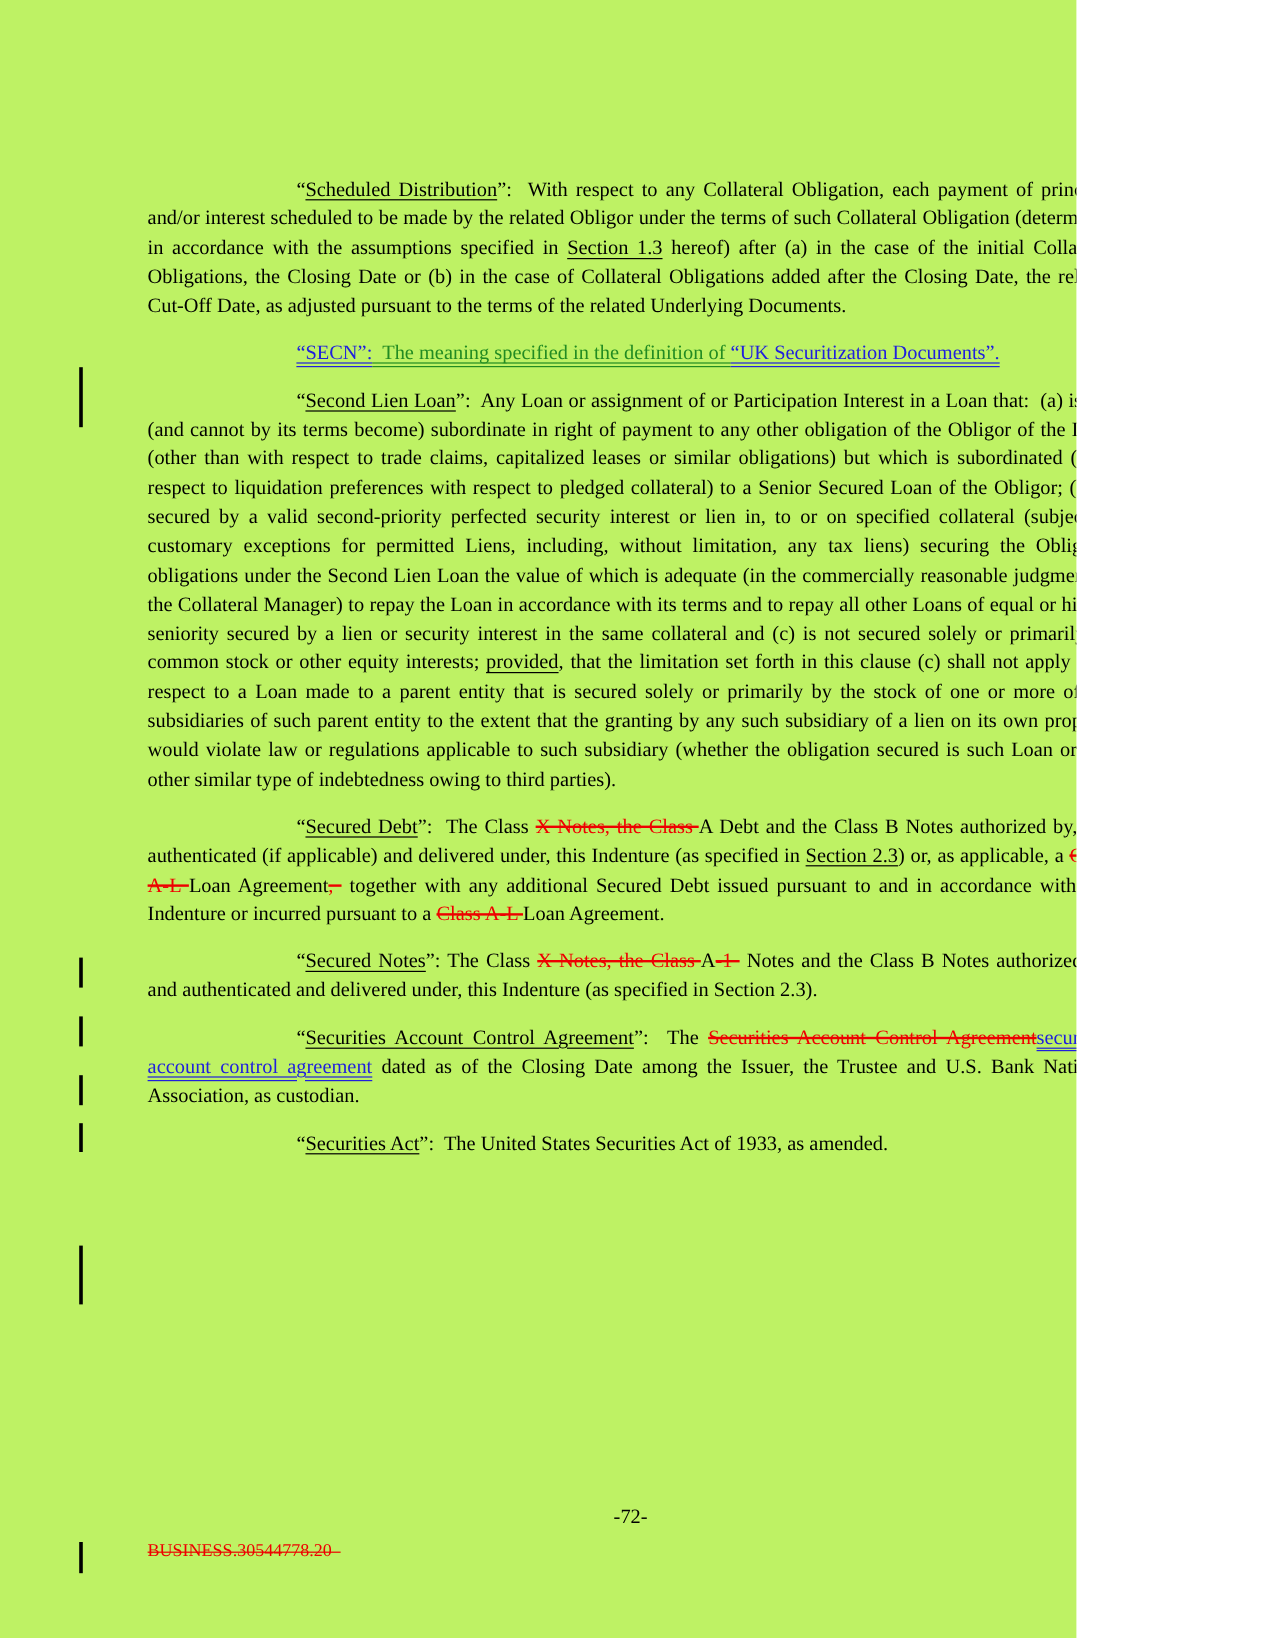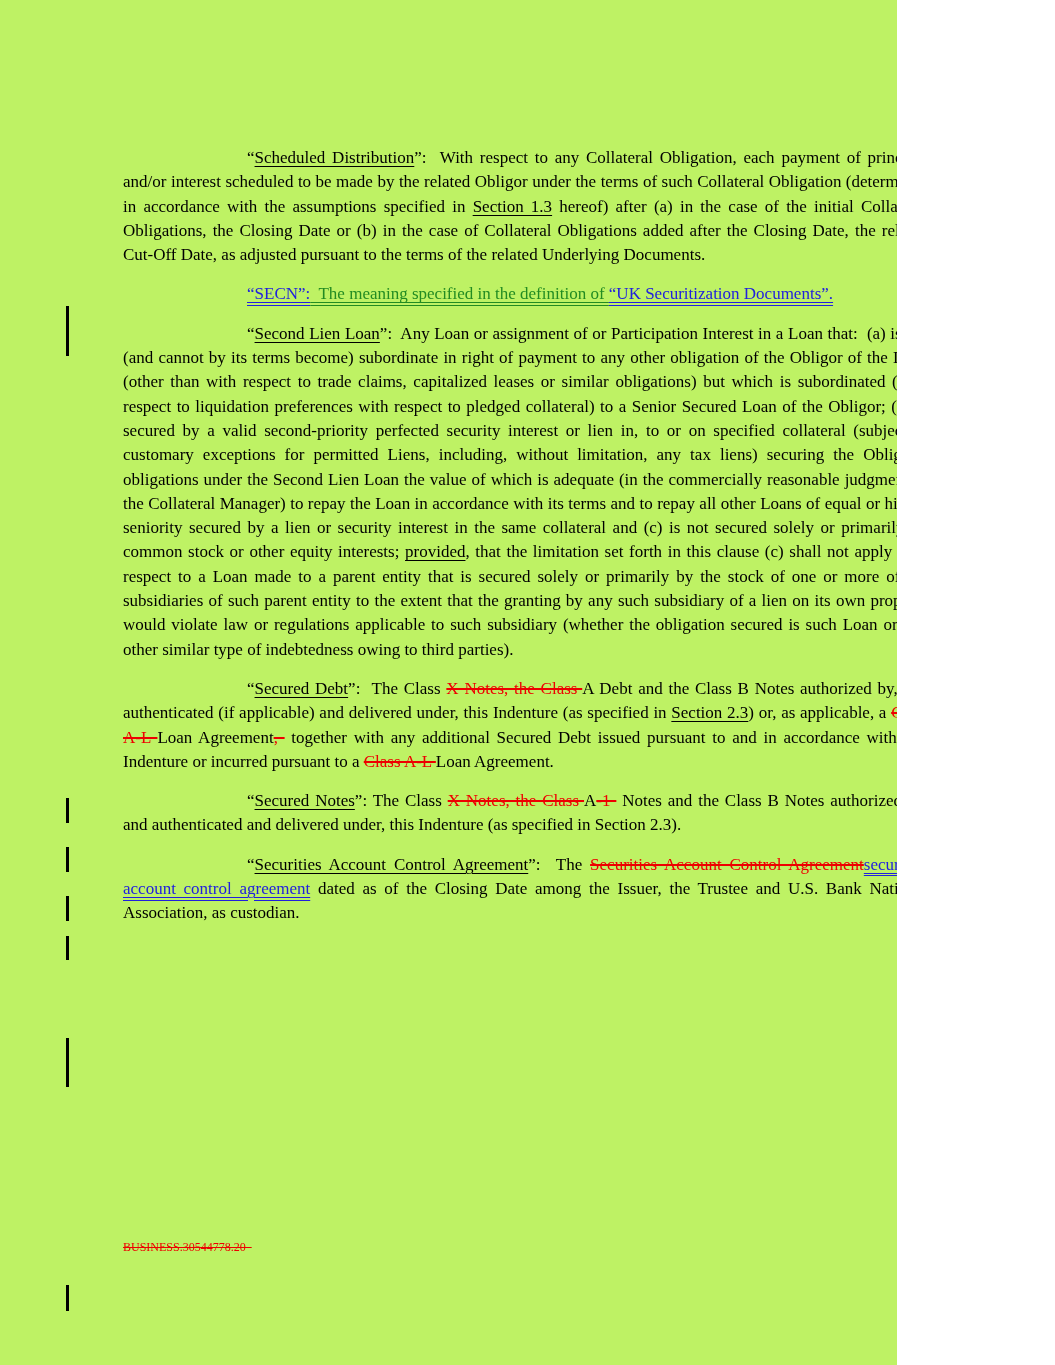--- a/index.html
+++ b/index.html
@@ -26,44 +26,46 @@
   .run-ins-blue{color:var(--insert-blue,#2020dd);text-decoration-line:underline;text-decoration-style:double;text-underline-offset:3px;}
   .changebar{
     position:absolute;left:66px;width:2.5px;
     background:var(--change-bar,#000);
   }
   .page-number{
     position:absolute;top:1252px;left:123px;width:805px;
     text-align:center;
   }
   .doc-id{
-    position:absolute;top:1239px;left:123px;
-    font-size:12px;line-height:16px;
+    position:absolute;top:1285px;left:123px;
+    font-size:15px;line-height:16px;
     color:var(--delete-red,#ee0000);
     text-decoration:line-through;text-decoration-thickness:1.2px;
     white-space:pre;
   }
 </style>
 </head>
 <body>
 
 <div class="page">
 
   <div class="content">
     <p class="para"><span class="run run-normal">“</span><span class="run run-term">Scheduled Distribution</span><span class="run run-normal">”:  With respect to any Collateral Obligation, each payment of principal and/or interest scheduled to be made by the related Obligor under the terms of such Collateral Obligation (determined in accordance with the assumptions specified in </span><span class="run run-term">Section 1.3</span><span class="run run-normal"> hereof) after (a) in the case of the initial Collateral Obligations, the Closing Date or (b) in the case of Collateral Obligations added after the Closing Date, the related Cut-Off Date, as adjusted pursuant to the terms of the related Underlying Documents.</span></p>
     <p class="para"><span class="run run-ins-blue">“SECN”:</span><span class="run run-ins-green">  The meaning specified in the definition of </span><span class="run run-ins-blue">“UK Securitization Documents”.</span></p>
     <p class="para"><span class="run run-normal">“</span><span class="run run-term">Second Lien Loan</span><span class="run run-normal">”:  Any Loan or assignment of or Participation Interest in a Loan that:  (a) is not (and cannot by its terms become) subordinate in right of payment to any other obligation of the Obligor of the Loan (other than with respect to trade claims, capitalized leases or similar obligations) but which is subordinated (with respect to liquidation preferences with respect to pledged collateral) to a Senior Secured Loan of the Obligor; (b) is secured by a valid second-priority perfected security interest or lien in, to or on specified collateral (subject to customary exceptions for permitted Liens, including, without limitation, any tax liens) securing the Obligor’s obligations under the Second Lien Loan the value of which is adequate (in the commercially reasonable judgment of the Collateral Manager) to repay the Loan in accordance with its terms and to repay all other Loans of equal or higher seniority secured by a lien or security interest in the same collateral and (c) is not secured solely or primarily by common stock or other equity interests; </span><span class="run run-underline">provided</span><span class="run run-normal">, that the limitation set forth in this clause (c) shall not apply with respect to a Loan made to a parent entity that is secured solely or primarily by the stock of one or more of the subsidiaries of such parent entity to the extent that the granting by any such subsidiary of a lien on its own property would violate law or regulations applicable to such subsidiary (whether the obligation secured is such Loan or any other similar type of indebtedness owing to third parties).</span></p>
     <p class="para"><span class="run run-normal">“</span><span class="run run-term">Secured Debt</span><span class="run run-normal">”:  The Class </span><span class="run run-del">X Notes, the Class </span><span class="run run-normal">A Debt and the Class B Notes authorized by, and authenticated (if applicable) and delivered under, this Indenture (as specified in </span><span class="run run-term">Section 2.3</span><span class="run run-normal">) or, as applicable, a </span><span class="run run-del">Class A-L </span><span class="run run-normal">Loan Agreement</span><span class="run run-del">, </span><span class="run run-normal"> together with any additional Secured Debt issued pursuant to and in accordance with this Indenture or incurred pursuant to a </span><span class="run run-del">Class A-L </span><span class="run run-normal">Loan Agreement.</span></p>
     <p class="para"><span class="run run-normal">“</span><span class="run run-term">Secured Notes</span><span class="run run-normal">”: The Class </span><span class="run run-del">X Notes, the Class </span><span class="run run-normal">A</span><span class="run run-del">-1 </span><span class="run run-normal"> Notes and the Class B Notes authorized by, and authenticated and delivered under, this Indenture (as specified in Section 2.3).</span></p>
     <p class="para"><span class="run run-normal">“</span><span class="run run-term">Securities Account Control Agreement</span><span class="run run-normal">”:  The </span><span class="run run-del">Securities Account Control Agreement</span><span class="run run-ins-blue">securities account control agreement</span><span class="run run-normal"> dated as of the Closing Date among the Issuer, the Trustee and U.S. Bank National Association, as custodian.</span></p>
+    <p class="para"><span class="run run-normal">“</span><span class="run run-term">Securities Act</span><span class="run run-normal">”:  The United States Securities Act of 1933, as amended.</span></p>
   </div>
 
   <div class="changebar" style="top:306px;height:50px"></div>
   <div class="changebar" style="top:798px;height:25px"></div>
   <div class="changebar" style="top:847px;height:25px"></div>
   <div class="changebar" style="top:896px;height:25px"></div>
   <div class="changebar" style="top:936px;height:24px"></div>
   <div class="changebar" style="top:1038px;height:49px"></div>
   <div class="changebar" style="top:1285px;height:26px"></div>
 
+  <div class="page-number">-72-</div>
   <div class="doc-id">BUSINESS.30544778.20  </div>
 
 </div>
 
 </body></html>

